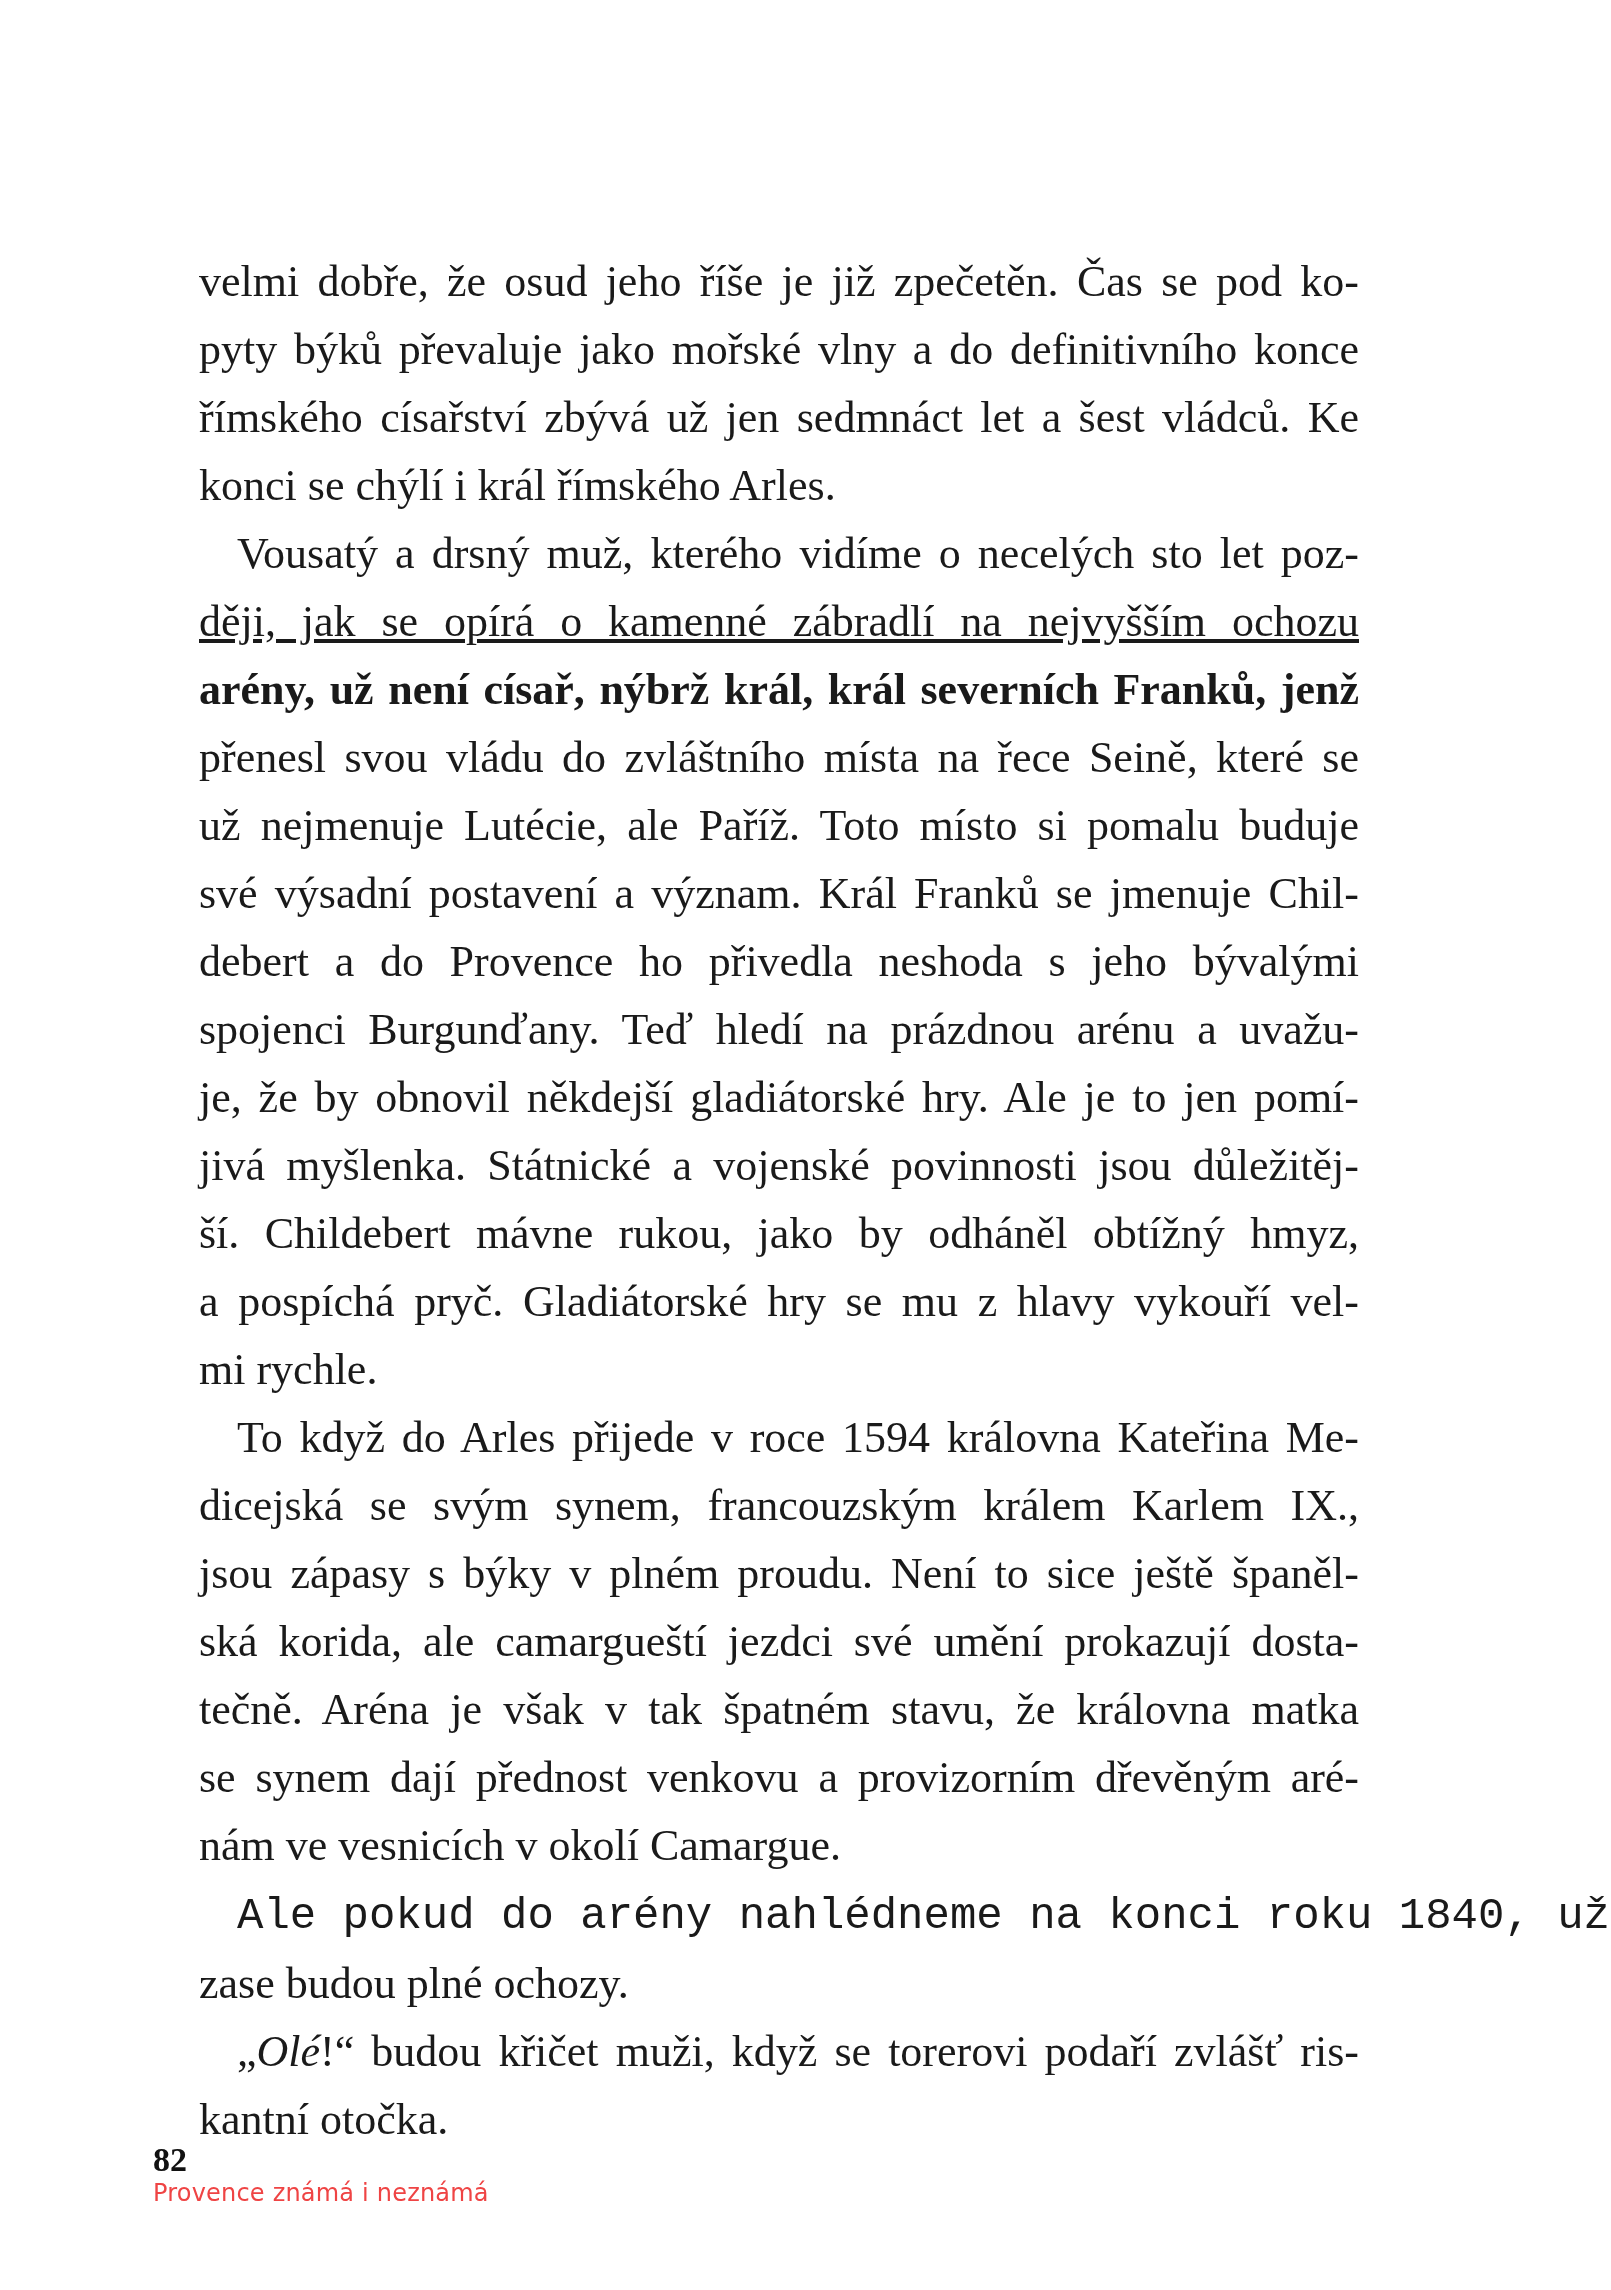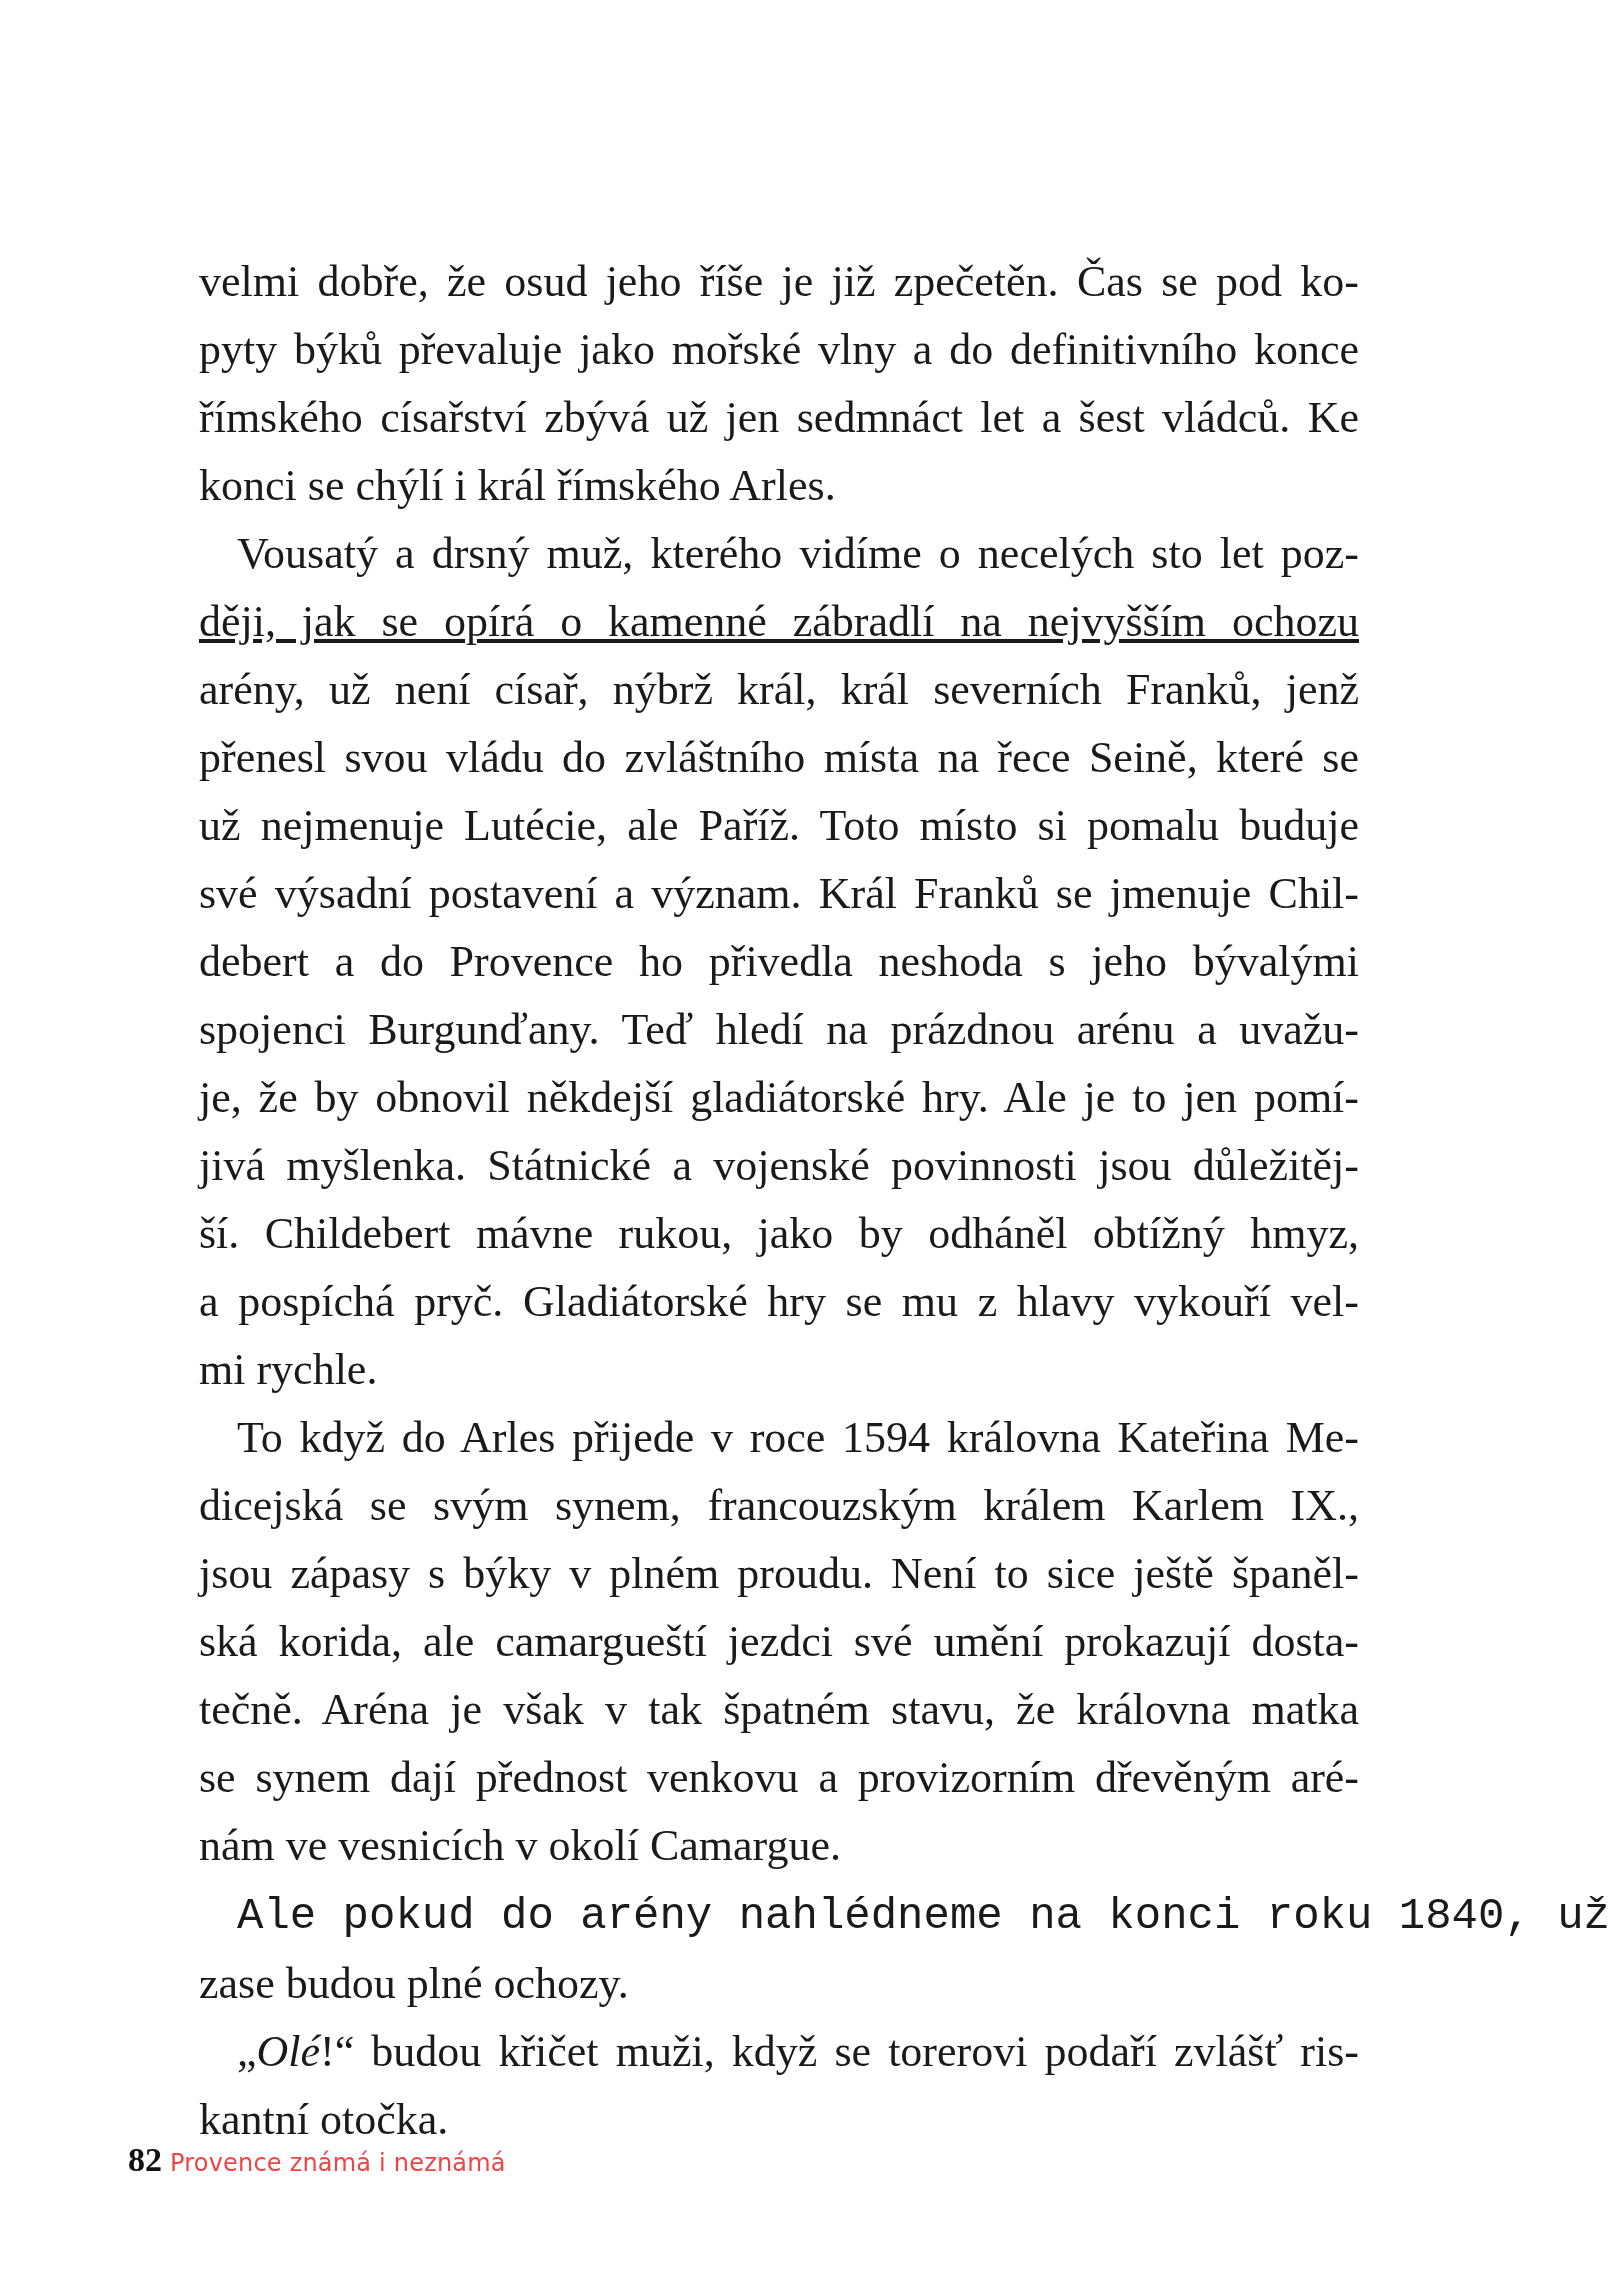--- a/index.html
+++ b/index.html
@@ -41,25 +41,26 @@
     text-align: justify;
     text-align-last: justify;
     white-space: nowrap;
     overflow: visible;
   }
   .line.last {
     text-align-last: left;
   }
   .footer {
     position: absolute;
-    left: 128px;
+    left: 145px;
     top: 2141px;
     height: 38px;
     display: flex;
     align-items: baseline;
+    flex-direction: column;
   }
   .page-number {
     font-family: "Liberation Serif", "DejaVu Serif", serif;
     font-weight: bold;
     font-size: 34px;
     color: #111111;
   }
   .book-title {
     margin-left: 8px;
     font-family: "DejaVu Sans", "Liberation Sans", sans-serif;
@@ -80,21 +81,21 @@
     <div class="para">
       <span class="line" style="display: block; white-space: nowrap;"><span style="white-space: nowrap; word-spacing: 0px;">velmi dobře, že osud jeho říše je již zpečetěn. Čas se pod ko-</span></span>
       <span class="line" style="display: block; white-space: nowrap;"><span style="white-space: nowrap; word-spacing: 0px;">pyty býků převaluje jako mořské vlny a do definitivního konce</span></span>
       <span class="line" style="display: block; white-space: nowrap;"><span style="white-space: nowrap; word-spacing: 0px;">římského císařství zbývá už jen sedmnáct let a šest vládců. Ke</span></span>
       <span class="line last">konci se chýlí i král římského Arles.</span>
     </div>
 
     <div class="para">
       <span class="line" style="padding-left: 38px; display: block; white-space: nowrap;"><span style="white-space: nowrap; word-spacing: 0px;">Vousatý a drsný muž, kterého vidíme o necelých sto let poz-</span></span>
       <span class="line" style="display: block; white-space: nowrap; text-decoration: underline;"><span style="white-space: nowrap; word-spacing: 0px;">ději, jak se opírá o kamenné zábradlí na nejvyšším ochozu</span></span>
-      <span class="line" style="display: block; white-space: nowrap;"><span style="white-space: nowrap; word-spacing: 0px;">arény, už není císař, nýbrž král, král severních Franků, jenž</span></span>
+      <span class="line" style="display: block; white-space: nowrap;"><span style="white-space: nowrap; word-spacing: 0px; font-weight: bold;">arény, už není císař, nýbrž král, král severních Franků, jenž</span></span>
       <span class="line" style="display: block; white-space: nowrap;"><span style="white-space: nowrap; word-spacing: 0px;">přenesl svou vládu do zvláštního místa na řece Seině, které se</span></span>
       <span class="line" style="display: block; white-space: nowrap;"><span style="white-space: nowrap; word-spacing: 0px;">už  nejmenuje Lutécie, ale Paříž. Toto místo si pomalu buduje</span></span>
       <span class="line" style="display: block; white-space: nowrap;"><span style="white-space: nowrap; word-spacing: 0px;">své výsadní postavení a význam. Král Franků se jmenuje Chil-</span></span>
       <span class="line" style="display: block; white-space: nowrap;"><span style="white-space: nowrap; word-spacing: 0px;">debert a do Provence ho přivedla neshoda s jeho bývalými</span></span>
       <span class="line" style="display: block; white-space: nowrap;"><span style="white-space: nowrap; word-spacing: 0px;">spojenci Burgunďany. Teď hledí na prázdnou arénu a uvažu-</span></span>
       <span class="line" style="display: block; white-space: nowrap;"><span style="white-space: nowrap; word-spacing: 0px;">je, že by obnovil někdejší gladiátorské hry. Ale je to jen pomí-</span></span>
       <span class="line" style="display: block; white-space: nowrap;"><span style="white-space: nowrap; word-spacing: 0px;">jivá myšlenka. Státnické a vojenské povinnosti jsou důležitěj-</span></span>
       <span class="line" style="display: block; white-space: nowrap;"><span style="white-space: nowrap; word-spacing: 0px;">ší. Childebert mávne rukou, jako by odháněl obtížný hmyz,</span></span>
       <span class="line" style="display: block; white-space: nowrap;"><span style="white-space: nowrap; word-spacing: 0px;">a pospíchá pryč. Gladiátorské hry se mu z hlavy vykouří vel-</span></span>
       <span class="line last">mi rychle.</span>

